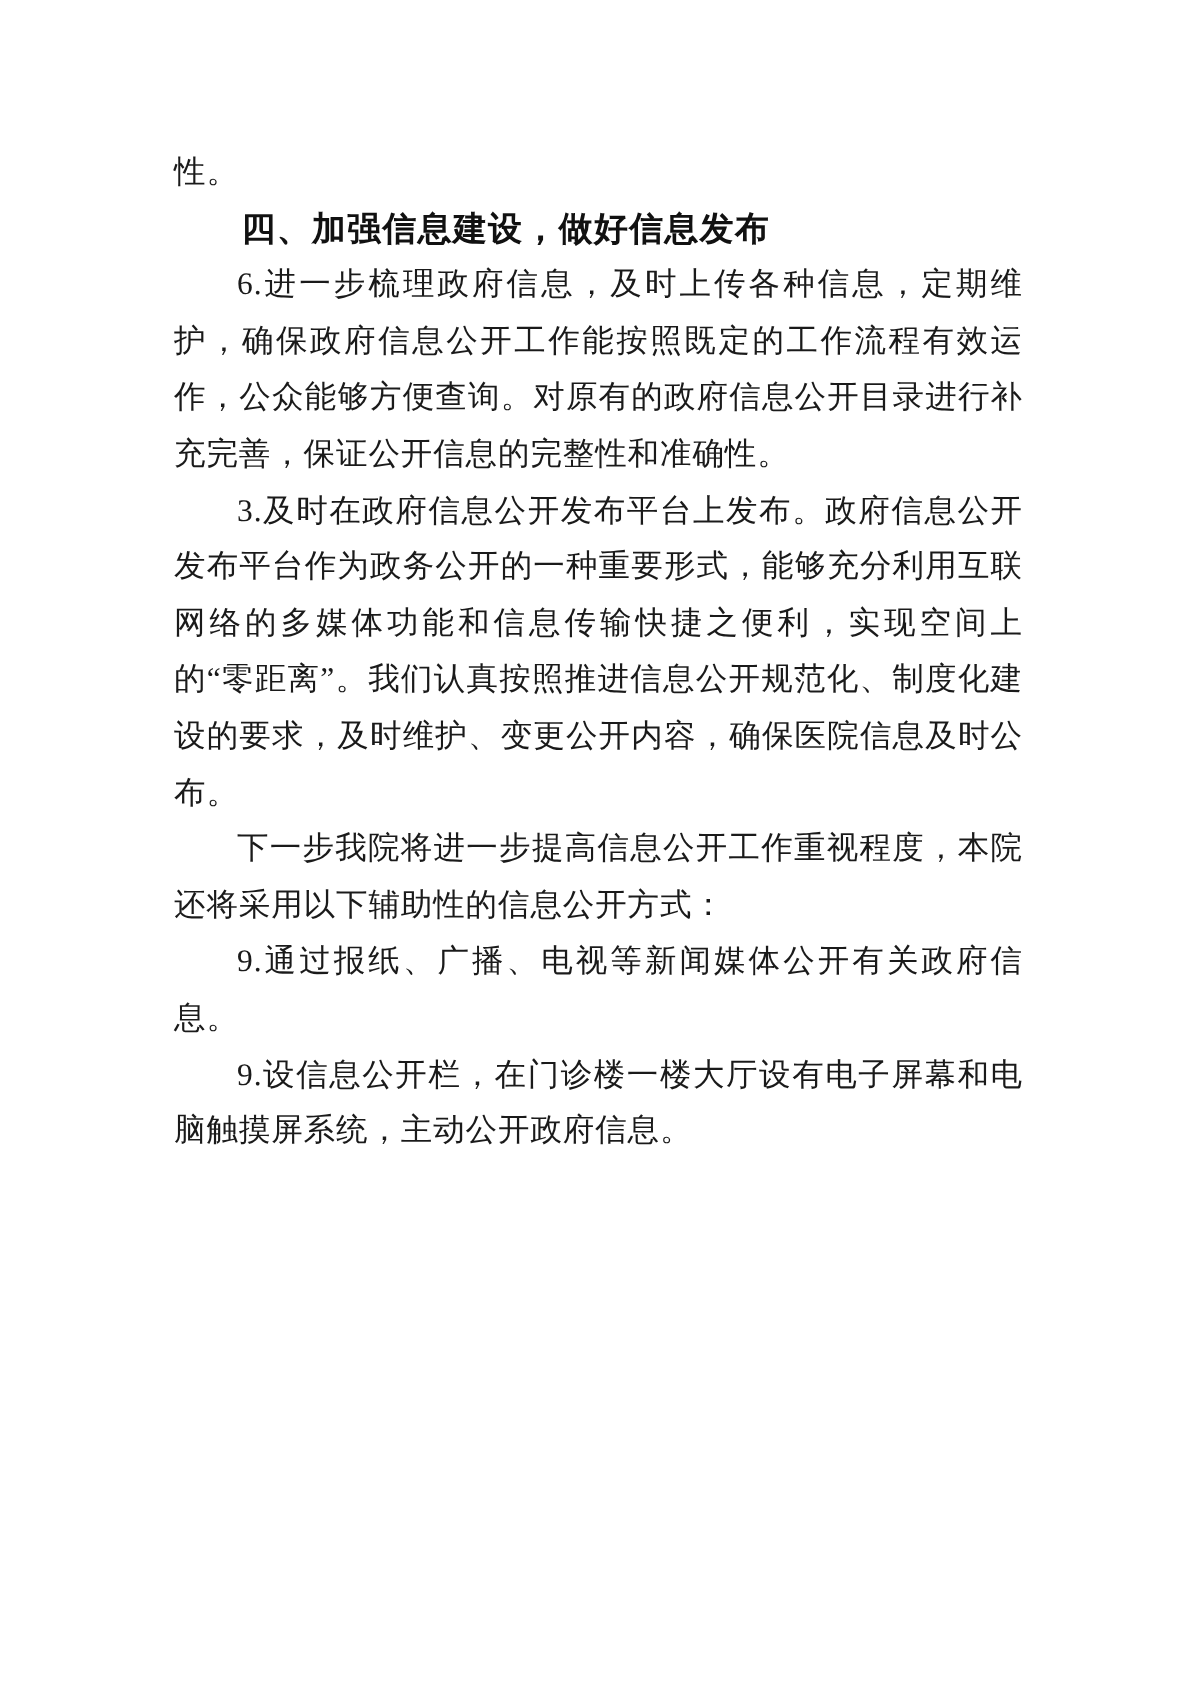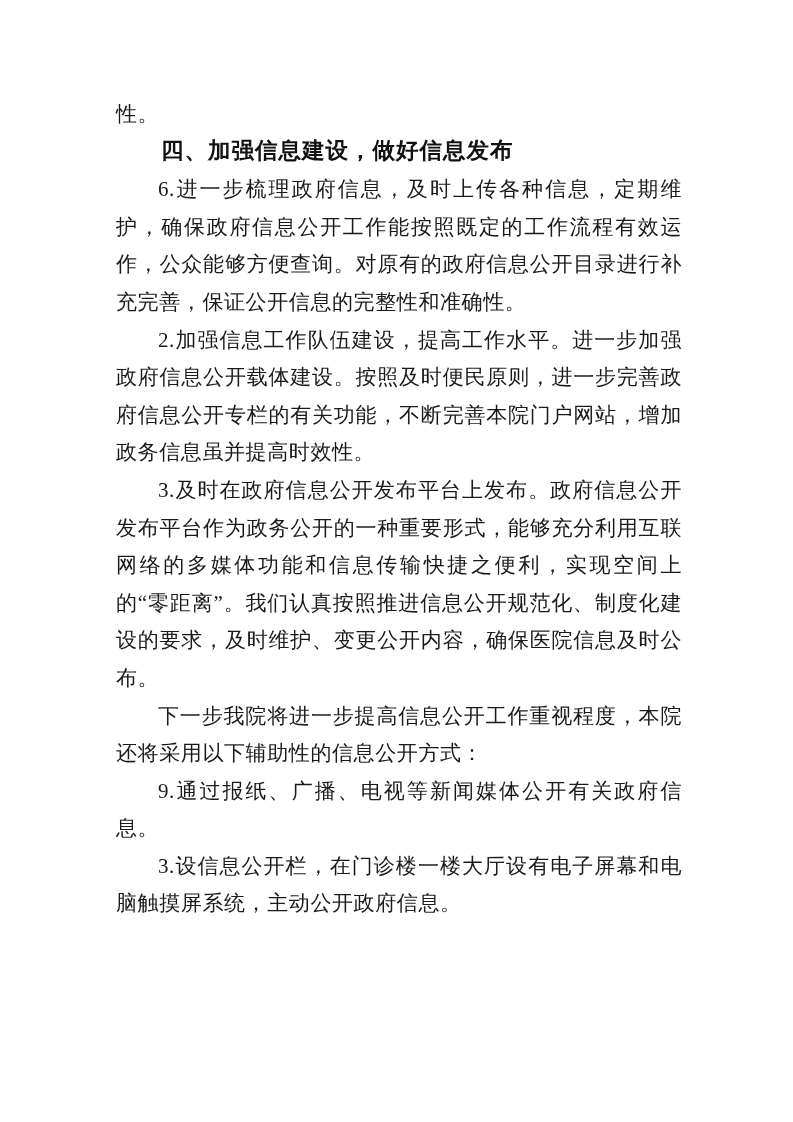--- a/index.html
+++ b/index.html
@@ -28,35 +28,34 @@
     line-height: 37.6px;
     color: #1a1a1a;
     text-align: justify;
     text-indent: 2em;
     letter-spacing: 0.6px;
   }
   .content p.continuation {
     text-indent: 0;
   }
   .content p.heading {
-    font-family: Liberation Mono, monospace;
+    font-family: Liberation Sans, sans-serif;
     font-weight: bold;
     font-size: 22.5px;
     text-align: left;
     letter-spacing: 1px;
     color: #111111;
   }
 </style>
 </head>
 <body>
 
 <div class="page">
   <div class="content">
     <p class="continuation">性。</p>
     <p class="heading">四、加强信息建设，做好信息发布</p>
     <p>6.进一步梳理政府信息，及时上传各种信息，定期维护，确保政府信息公开工作能按照既定的工作流程有效运作，公众能够方便查询。对原有的政府信息公开目录进行补充完善，保证公开信息的完整性和准确性。</p>
-    <p>2.加强信息工作队伍建设，提高工作水平。进一步加强政府信息公开载体建设。按照及时便民原则，进一步完善政府信息公开专栏的有关功能，不断完善本院门户网站，增加政务信息虽并提高时效性。</p>
     <p>3.及时在政府信息公开发布平台上发布。政府信息公开发布平台作为政务公开的一种重要形式，能够充分利用互联网络的多媒体功能和信息传输快捷之便利，实现空间上的“零距离”。我们认真按照推进信息公开规范化、制度化建设的要求，及时维护、变更公开内容，确保医院信息及时公布。</p>
     <p>下一步我院将进一步提高信息公开工作重视程度，本院还将采用以下辅助性的信息公开方式：</p>
     <p>9.通过报纸、广播、电视等新闻媒体公开有关政府信息。</p>
-    <p>3.设信息公开栏，在门诊楼一楼大厅设有电子屏幕和电脑触摸屏系统，主动公开政府信息。</p>
+    <p>9.设信息公开栏，在门诊楼一楼大厅设有电子屏幕和电脑触摸屏系统，主动公开政府信息。</p>
   </div>
 </div>
 
 </body></html>

